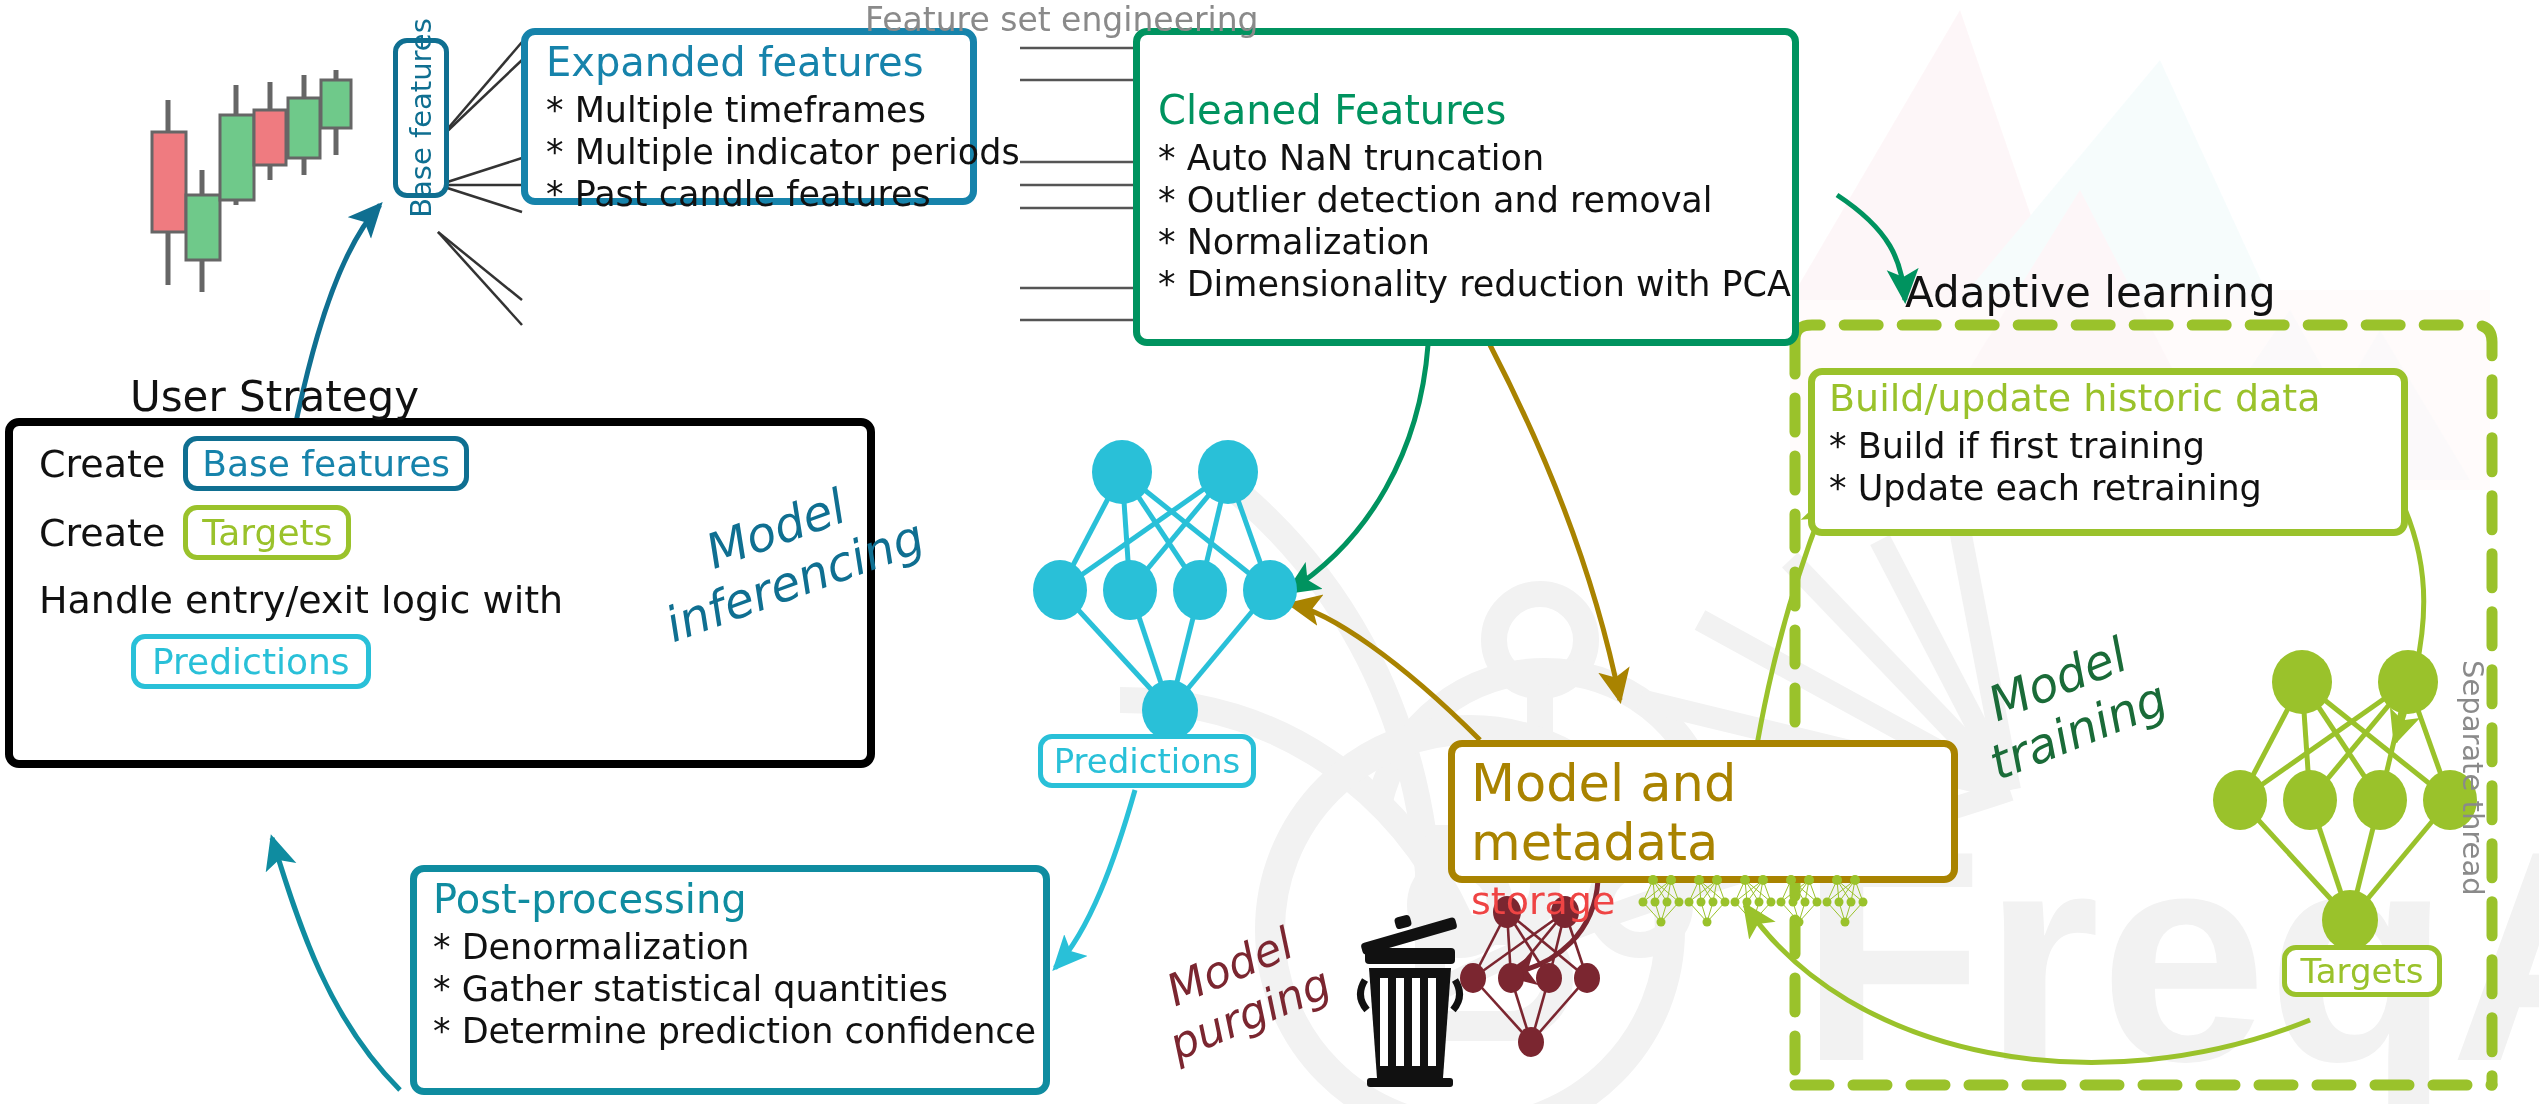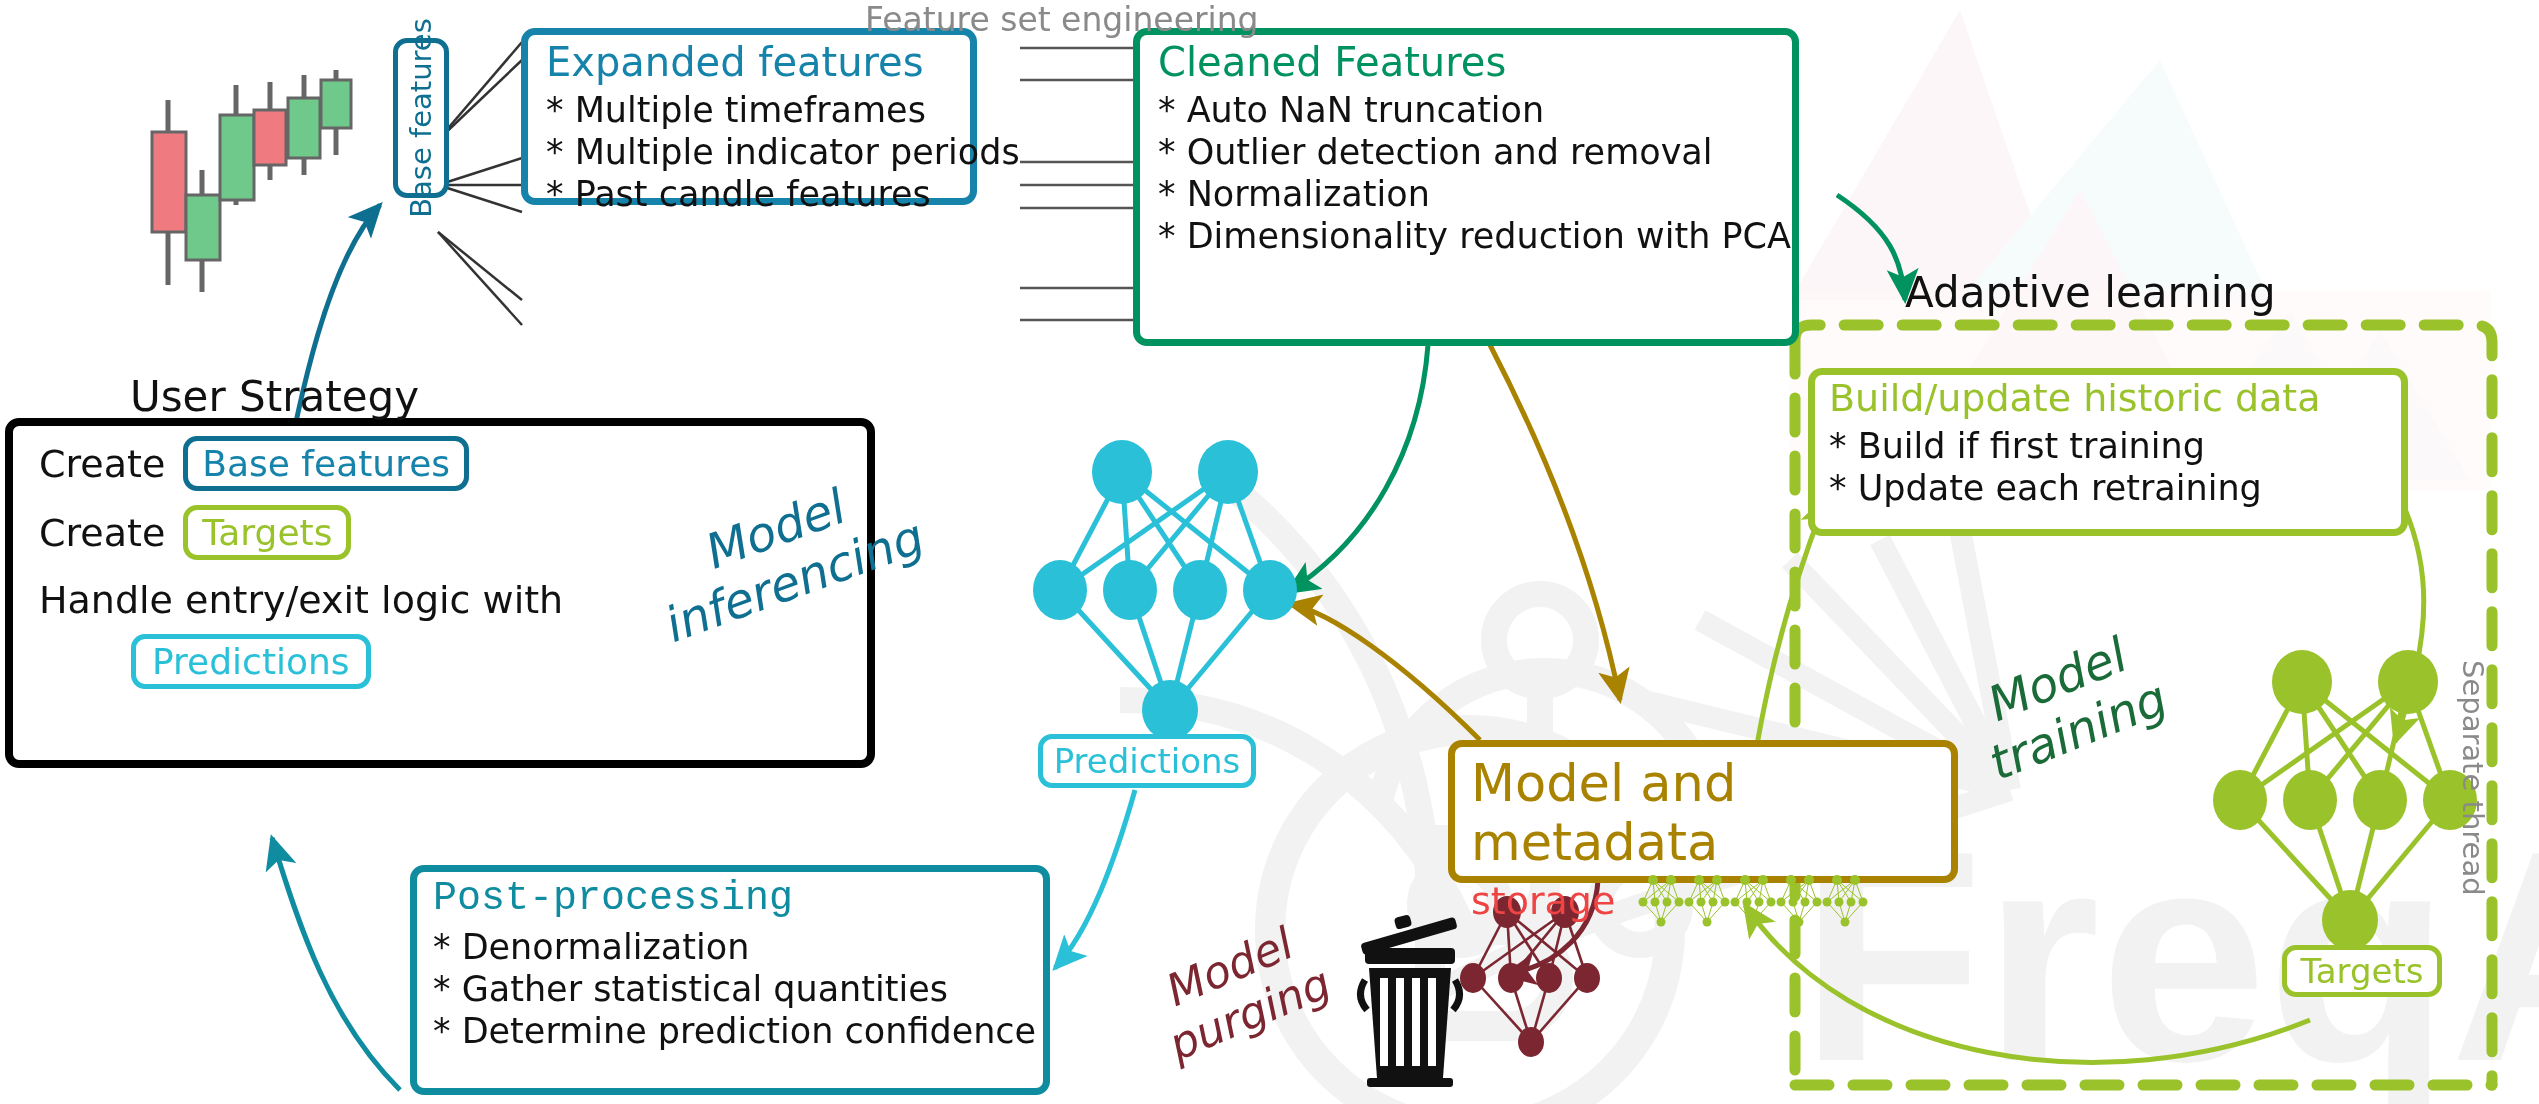--- a/index.html
+++ b/index.html
@@ -161,21 +161,21 @@
       <div class="title" style="color:#1683ab;">Expanded features</div>
       <ul>
         <li>Multiple timeframes</li>
         <li>Multiple indicator periods</li>
         <li>Past candle features</li>
       </ul>
     </div>
   </div>
 
   <div class="box" style="left:1133px;top:28px;width:666px;height:318px;border-color:#00935f;">
-    <div style="padding:6px 16px 0 18px;">
+    <div style="padding:6px 16px 0 18px;margin-top:48px;">
       <div class="title" style="color:#00935f;">Cleaned Features</div>
       <ul>
         <li>Auto NaN truncation</li>
         <li>Outlier detection and removal</li>
         <li>Normalization</li>
         <li>Dimensionality reduction with PCA</li>
       </ul>
     </div>
   </div>
 
@@ -228,21 +228,21 @@
       <ellipse cx="140" cy="280" rx="28" ry="30"></ellipse>
     </g>
   </svg>
 
   <div class="pill" style="left:1038px;top:734px;width:218px;height:54px;border-color:#29c0d8;">
     <span style="font-size:34px;color:#29c0d8;">Predictions</span>
   </div>
 
   <div class="box" style="left:410px;top:865px;width:640px;height:230px;border-color:#0f8ca0;">
     <div style="padding:6px 14px 0 16px;">
-      <div class="title" style="color:#0f8ca0;font-family:Liberation Mono, monospace;">Post-processing</div>
+      <div class="title" style="color:#0f8ca0;">Post-processing</div>
       <ul>
         <li>Denormalization</li>
         <li>Gather statistical quantities</li>
         <li>Determine prediction confidence</li>
       </ul>
     </div>
   </div>
 
   <div class="freelabel rot" style="left:1155px;top:940px;transform:rotate(-23deg);font-size:44px;color:#7b2630;font-style:italic;text-align:center;line-height:1.15;">
     <div>Model</div>

